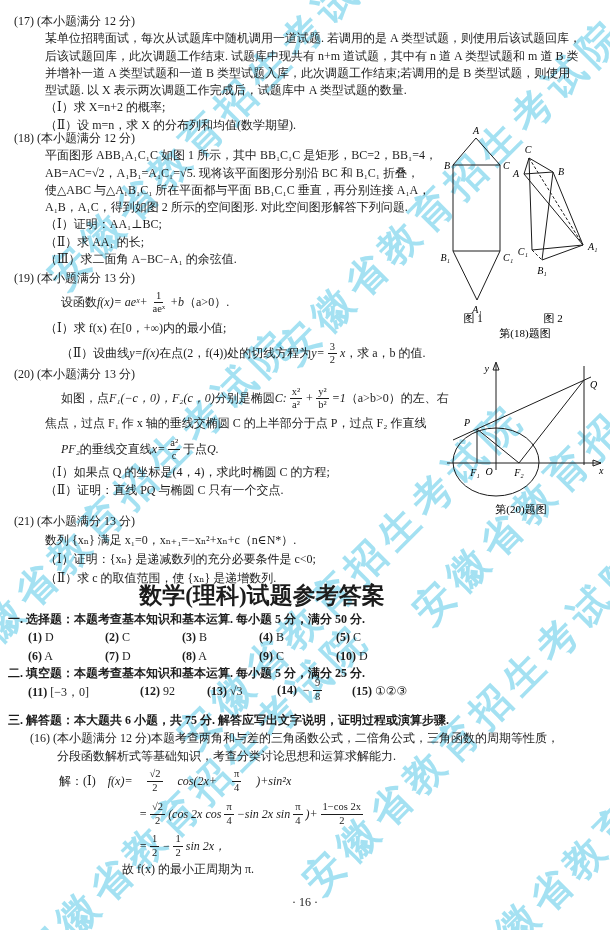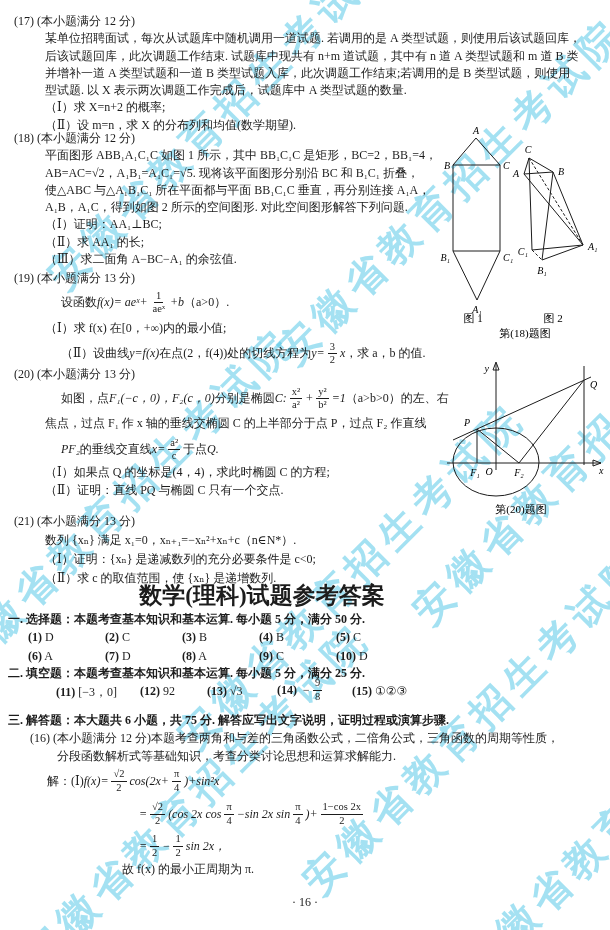--- a/index.html
+++ b/index.html
@@ -208,41 +208,41 @@
   </div>
   <div class="mcqrow" style="top:649px;">
     <div class="mcqcell"><span class="qn">(6)</span> <span>A</span></div>
     <div class="mcqcell"><span class="qn">(7)</span> <span>D</span></div>
     <div class="mcqcell"><span class="qn">(8)</span> <span>A</span></div>
     <div class="mcqcell"><span class="qn">(9)</span> <span>C</span></div>
     <div class="mcqcell"><span class="qn">(10)</span> <span>D</span></div>
   </div>
 
   <div class="sec" style="top:665px;">二. 填空题：本题考查基本知识和基本运算. 每小题 5 分，满分 25 分.</div>
-  <div class="fillitem" style="left:28px;top:684px;margin-left:28px;"><span class="qn">(11)</span>&nbsp;<span>[−3，0]</span></div>
+  <div class="fillitem" style="left:28px;top:684px;"><span class="qn">(11)</span>&nbsp;<span>[−3，0]</span></div>
   <div class="fillitem" style="left:140px;top:684px;"><span class="qn">(12)</span>&nbsp;<span>92</span></div>
   <div class="fillitem" style="left:207px;top:684px;"><span class="qn">(13)</span>&nbsp;<span>√3</span></div>
   <div class="fillitem" style="left:277px;top:676px;height:28px;"><span class="qn">(14)</span>&nbsp;<span class="fline" style="margin-left:2px;">
         <span class="mi">−</span>
         <span class="frac">
           <span class="fn">9</span>
           <span class="fd">8</span>
         </span>
       </span></div>
   <div class="fillitem" style="left:352px;top:684px;"><span class="qn">(15)</span>&nbsp;<span>①②③</span></div>
 
   <div class="sec" style="top:712px;">三. 解答题：本大题共 6 小题，共 75 分.  解答应写出文字说明，证明过程或演算步骤.</div>
 
   <div class="abs" style="left:30px;top:730px;white-space:nowrap;">
     <span class="head">(16) (本小题满分 12 分)</span><span>本题考查两角和与差的三角函数公式，二倍角公式，三角函数的周期等性质，</span>
   </div>
   <div class="abs" style="left:57px;top:748px;">分段函数解析式等基础知识，考查分类讨论思想和运算求解能力.</div>
 
   <div class="abs" style="left:47px;top:766px;">
-    <div class="fline" style="margin-left:0;height:30px;">
+    <div class="fline" style="margin-left:12px;height:30px;gap:12px;">
         <span class="rt">解：(Ⅰ)</span>
         <span class="mi">f(x)=</span>
         <span class="frac">
           <span class="fn">√2</span>
           <span class="fd">2</span>
         </span>
         <span class="mi">cos(2x+</span>
         <span class="frac">
           <span class="fn">π</span>
           <span class="fd">4</span>

